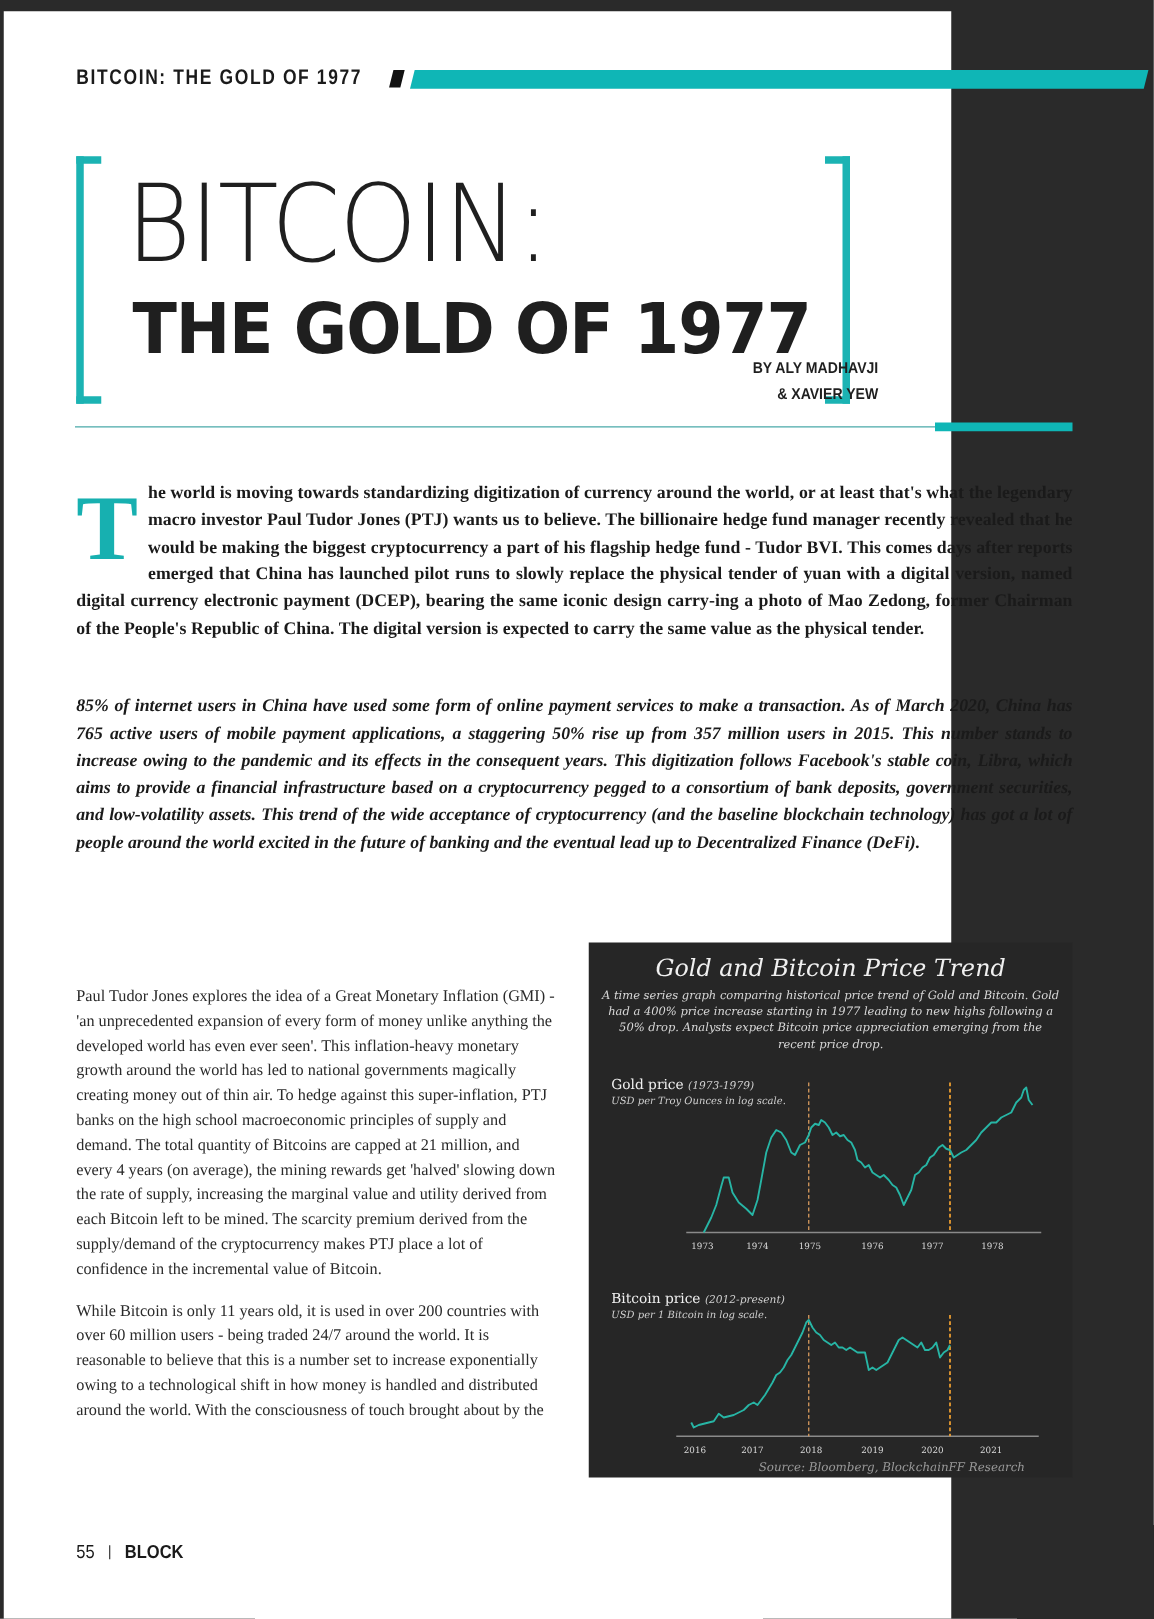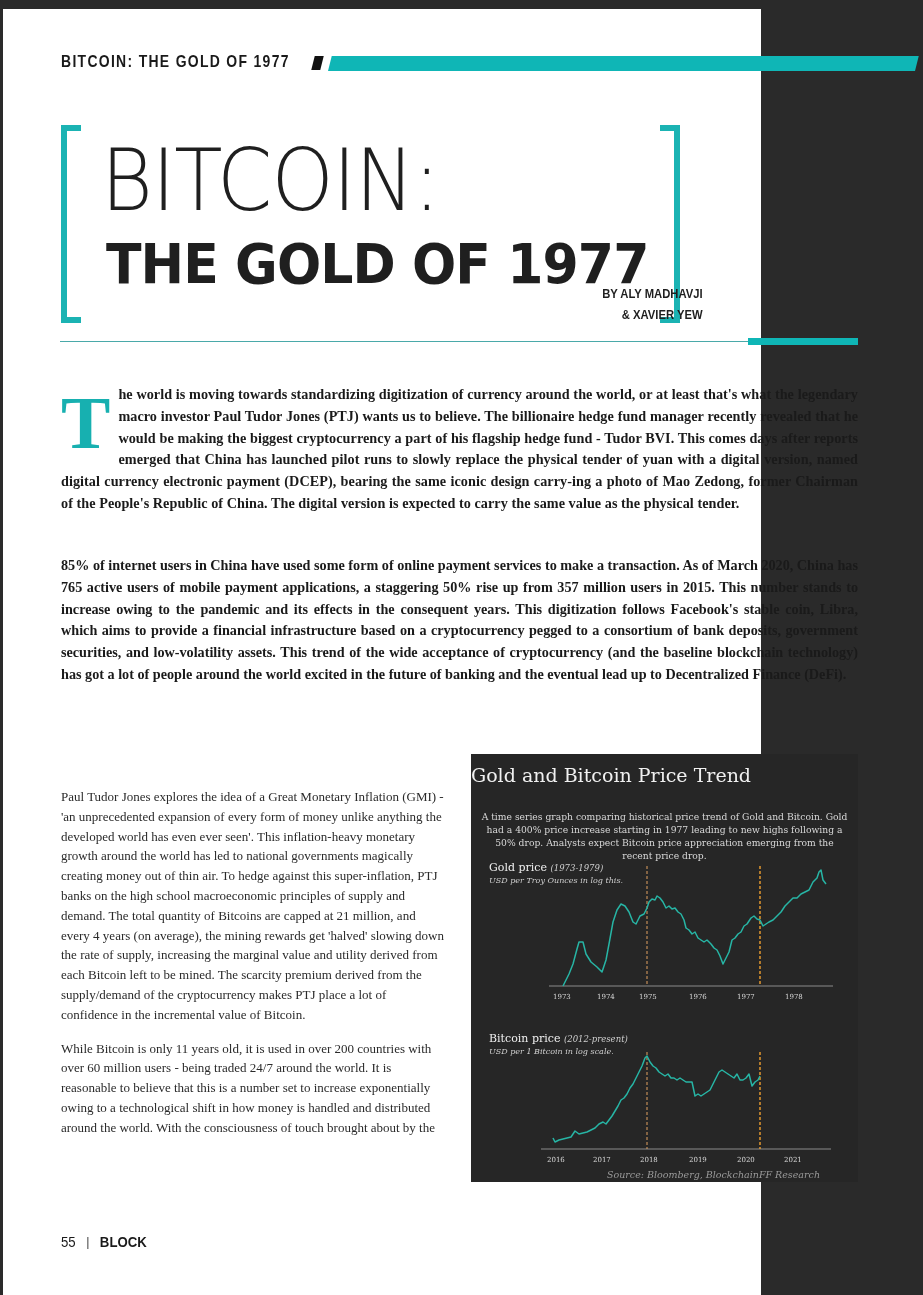--- a/index.html
+++ b/index.html
@@ -19,32 +19,32 @@
   .title1 { left:98px; top:128px; font-family:"DejaVu Sans", sans-serif; font-weight:200; font-size:86px; line-height:1; color:#1f1f1f; letter-spacing:-1px; white-space:nowrap; transform:scaleX(0.92); transform-origin:left top; }
   .title2 { left:103px; top:227px; font-family:"DejaVu Sans", sans-serif; font-weight:bold; font-size:56px; line-height:1; color:#1f1f1f; letter-spacing:-1px; white-space:nowrap; transform:scaleX(0.93); transform-origin:left top; }
   .byline { right:58px; top:275px; text-align:right; font-family:"Liberation Sans", sans-serif; font-weight:bold; font-size:12.5px; line-height:21px; color:#1f1f1f; transform:scaleX(0.9); transform-origin:right top; }
   .rule-thin { left:57px; top:332px; width:690px; height:1px; background:#4aa9a9; }
   .rule-thick { left:745px; top:329px; width:110px; height:7px; background:#0fb6b6; }
 
   
   .body-serif { font-family:"Liberation Serif", serif; color:#1a1a1a; }
   .intro { left:58px; top:375px; width:797px; font-size:14.2px; line-height:21.8px; font-weight:bold; text-align:justify; letter-spacing:0.05px; }
   .dropcap { float:left; font-family:"Liberation Serif", serif; font-weight:bold; color:#17b0b0; font-size:74px; line-height:58px; margin:4px 8px 0 0; padding-top:6px; }
-  .para2 { left:58px; top:546px; width:797px; font-size:14.2px; line-height:21.8px; font-weight:bold; text-align:justify; }
+  .para2 { left:58px; top:546px; width:797px; font-size:14.2px; line-height:21.8px; font-weight:bold; text-align:justify;font-style:italic; }
 
   
   .sec-head { left:58px; top:728px; font-family:"DejaVu Sans", sans-serif; font-size:21px; font-weight:bold; color:#1f1f1f; white-space:nowrap; letter-spacing:-0.3px; }
   .sec-head .b { color:#17b0b0; font-weight:normal; font-size:27px; position:relative; top:2px; }
   .col-left { left:58px; top:778px; width:385px; font-size:13px; line-height:19.8px; color:#2a2a2a; }
   .col-left p { margin:0 0 14px 0; }
 
   
   .chart { left:468px; top:745px; width:387px; height:428px; background:#262626; color:#e8e8e8; font-family:"DejaVu Serif", serif; }
-  .chart-title { position:absolute; left:0; top:10px; width:100%; font-size:19px; color:#f0f0f0; }
-  .chart-sub { position:absolute; left:8px; top:36px; width:371px; text-align:center; font-size:9.2px; line-height:13px; color:#d8d8d8;margin-top:20px; }
+  .chart-title { position:absolute; left:0; top:10px; width:100%; text-align:center; font-size:19px; color:#f0f0f0;font-style:italic; }
+  .chart-sub { position:absolute; left:8px; top:36px; width:371px; text-align:center; font-size:9.2px; line-height:13px; font-style:italic; color:#d8d8d8; }
   .panel-label { position:absolute; left:18px; font-size:11px; color:#f0f0f0; }
   .panel-label i { font-size:8.5px; color:#d0d0d0; }
   .panel-unit { position:absolute; left:18px; font-size:8px; font-style:italic; color:#cfcfcf; }
   .chart svg { position:absolute; left:0; }
   .tick { font-family:"DejaVu Serif", serif; font-size:7px; fill:#d8d8d8; }
   .chart-src { position:absolute; right:38px; bottom:2px; font-size:9.5px; font-style:italic; color:#9a9a9a; }
 
   
   .footer { left:58px; top:1224px; font-family:"Liberation Sans", sans-serif; font-size:15px; color:#1a1a1a; transform:scaleX(0.88); transform-origin:left top; white-space:nowrap; }
   .footer .sep { margin:0 8px; font-size:12px; position:relative; top:-1px; }
@@ -83,21 +83,21 @@
   </div>
 
   <div class="abs chart">
     <div class="chart-title">Gold and Bitcoin Price Trend</div>
     <div class="chart-sub">A time series graph comparing historical price trend of Gold and Bitcoin. Gold had a 400% price increase starting in 1977 leading to new highs following a 50% drop. Analysts expect Bitcoin price appreciation emerging from the recent price drop.</div>
 
     <div class="panel-label" style="top:107px;">
       <span>Gold price</span>
       <i>(1973-1979)</i>
     </div>
-    <div class="panel-unit" style="top:122px;">USD per Troy Ounces in log this.</div>
+    <div class="panel-unit" style="top:122px;">USD per Troy Ounces in log scale.</div>
 
     <svg width="387" height="160" style="top:100px;">
       <line x1="78" y1="132" x2="362" y2="132" stroke="#8a8a8a" stroke-width="1.2"></line>
       <line x1="176" y1="12" x2="176" y2="132" stroke="#e0a060" stroke-width="1" stroke-dasharray="3,2"></line>
       <line x1="289" y1="12" x2="289" y2="132" stroke="#f0a030" stroke-width="1.4" stroke-dasharray="3,2"></line>
       <polyline fill="none" stroke="#27b5a5" stroke-width="1.5" stroke-linejoin="round" points="92,132 98,120 102,110 106,95 108,88 112,88 115,100 120,108 126,113 131,118 135,106 138,90 142,68 146,56 150,50 154,52 158,58 162,68 165,70 169,62 173,60 176,54 178,48 181,45 184,46 186,42 189,44 192,48 195,54 198,52 201,55 204,54 207,58 210,60 213,66 215,74 218,76 221,80 224,78 227,84 230,86 233,88 236,86 240,90 243,94 246,96 249,102 252,110 255,104 258,98 261,86 264,84 267,80 270,78 273,72 276,70 280,64 283,62 286,65 289,66 292,72 295,70 298,68 302,66 306,62 310,58 314,52 318,48 322,44 326,44 330,40 334,38 338,36 342,28 346,24 348,18 350,16 352,26 355,30"></polyline>
       <text class="tick" x="82" y="145">1973</text>
       <text class="tick" x="126" y="145">1974</text>
       <text class="tick" x="168" y="145">1975</text>
       <text class="tick" x="218" y="145">1976</text>

